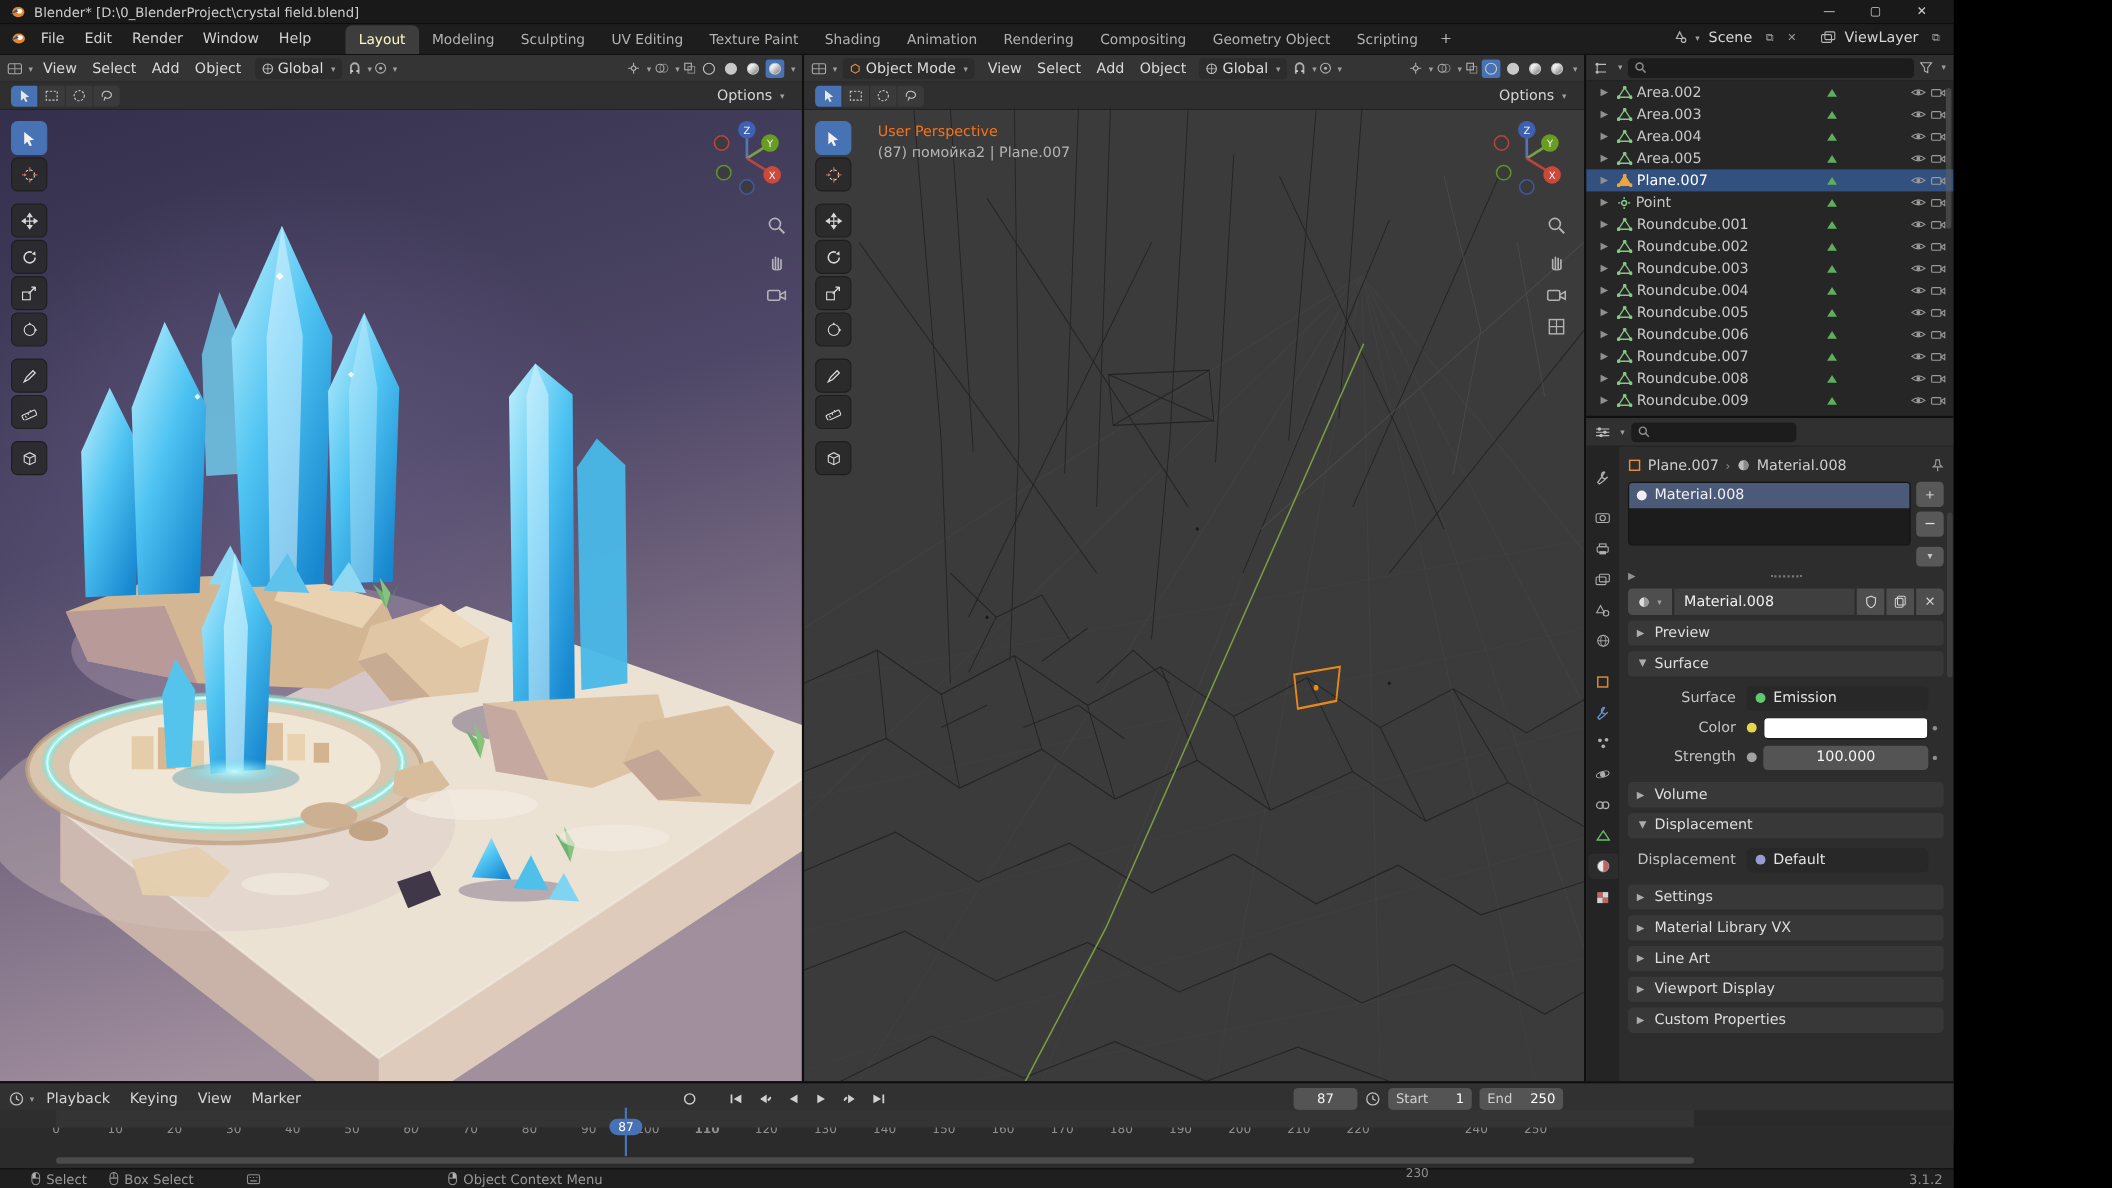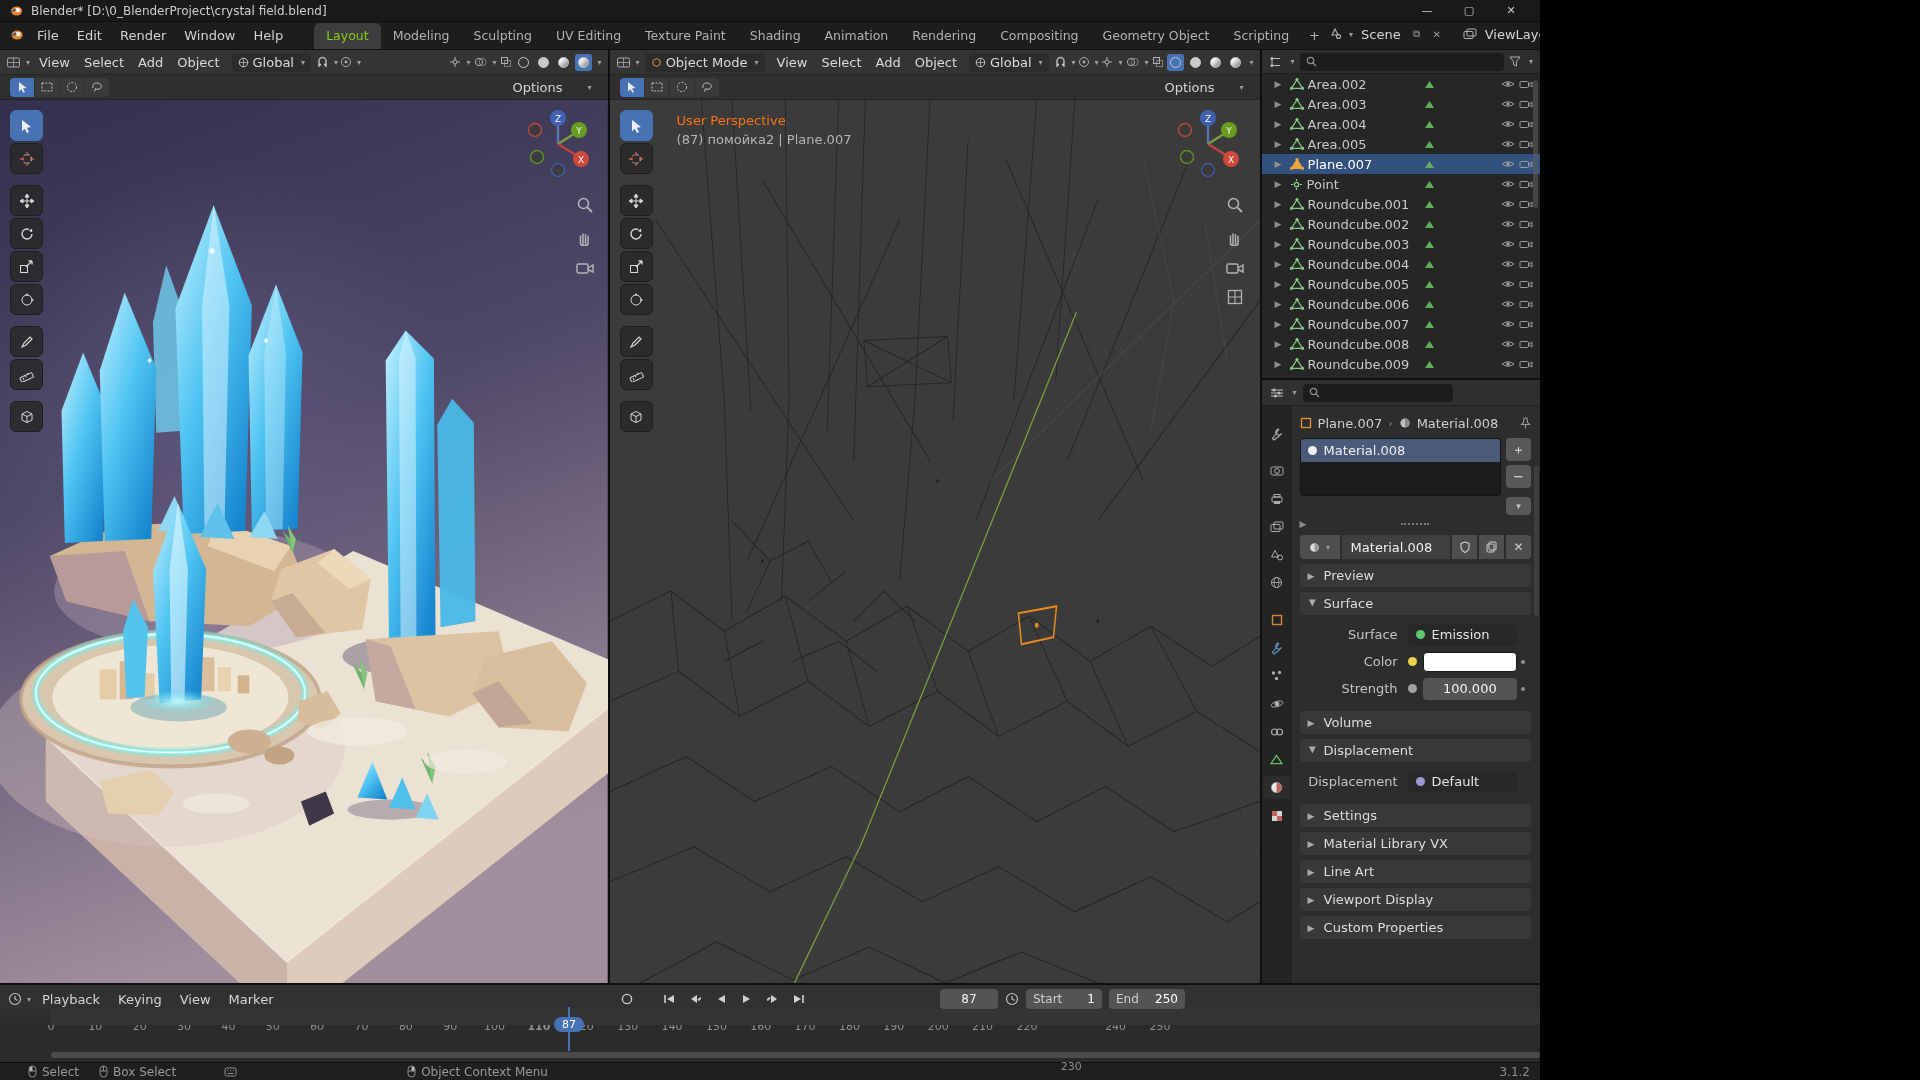--- a/index.html
+++ b/index.html
@@ -1,35 +1,35 @@
 <!DOCTYPE html>
 <html><head>
 <meta charset="utf-8">
 <style>
   *{margin:0;padding:0;box-sizing:border-box}
   html,body{background:#000}
-  .app{position:relative;width:1540px;height:1080px;background:#1b1b1b;overflow:hidden;
+  .app{position:relative;width:1776px;height:1080px;background:#1b1b1b;overflow:hidden;
        font-family:"DejaVu Sans",sans-serif;font-size:13px;color:#d6d6d6;user-select:none}
   svg{display:block}
   .i{display:inline-flex;align-items:center;justify-content:center}
   .caret{font-size:8px;color:#9f9f9f;margin-left:3px}
 
   
   .titlebar{height:22px;background:#191919;display:flex;align-items:center;padding:0 8px;gap:8px;border-bottom:1px solid #0e0e0e}
   .titlebar .tname{font-size:12px;color:#cfcfcf;flex:0 0 auto}
   .winbtns{margin-left:auto;display:flex}
   .winbtn{width:42px;height:22px;display:flex;align-items:center;justify-content:center;color:#cdcdcd;font-size:11px}
 
   
   .topbar{height:28px;background:#1d1d1d;display:flex;align-items:flex-end;padding:0 8px;border-bottom:1px solid #101010}
   .topbar .menurow{display:flex;align-items:center;height:28px}
   .tmenu{padding:4px 9px;color:#d2d2d2;border-radius:4px}
   .tabs{display:flex;margin-left:22px;align-items:flex-end;height:28px}
   .tab{padding:5px 12px 6px;border-radius:6px 6px 0 0;color:#b3b3b3;font-size:12.5px;white-space:nowrap}
-  .tab.active{background:#3d3d3d;color:#84cc16}
+  .tab.active{background:#3d3d3d;color:#fef9c3}
   .addtab{padding:4px 8px;color:#b3b3b3;align-self:center}
   .tb-right{margin-left:auto;display:flex;align-items:center;gap:4px;height:28px;padding-bottom:2px}
   .tb-chip{display:flex;align-items:center;gap:4px;padding:2px 4px;border-radius:4px;color:#d6d6d6}
   .mini-ibtn{width:16px;height:16px;display:inline-flex;align-items:center;justify-content:center;color:#9a9a9a;font-size:10px}
 
   
   .main{display:flex;height:933px;background:#0f0f0f}
   .vp{display:flex;flex-direction:column;background:#2c2c2c}
   .vp-left{width:731px;border-right:2px solid #0f0f0f}
   .vp-right{flex:1;border-right:2px solid #0f0f0f}
@@ -45,21 +45,21 @@
   .sph .c{width:11px;height:11px;border-radius:50%;border:1.3px solid #c9c9c9}
   .sph .c.fill{background:#c9c9c9}
   .sph .c.grad{background:linear-gradient(135deg,#eee 30%,#777)}
 
   .vp-tools{height:25px;background:#2f2f2f;display:flex;align-items:center;padding:0 10px;border-bottom:1px solid #232323}
   .selmodes{display:flex;gap:1px}
   .selmode{width:24px;height:19px;background:#3a3a3a;display:flex;align-items:center;justify-content:center}
   .selmode:first-child{border-radius:4px 0 0 4px}
   .selmode:last-child{border-radius:0 4px 4px 0}
   .selmode.on{background:#4772b3}
-  .optbtn{margin-left:auto;display:flex;align-items:center;gap:22px;color:#d6d6d6;padding:2px 6px}
+  .optbtn{margin-left:auto;display:flex;align-items:center;gap:4px;color:#d6d6d6;padding:2px 6px}
 
   .vp-canvas{position:relative;flex:1;overflow:hidden}
   .scene-svg,.wire-svg{position:absolute;inset:0;width:100%;height:100%}
 
   .toolbar{position:absolute;left:10px;top:10px;display:flex;flex-direction:column;gap:2px;z-index:4}
   .tool{width:33px;height:31px;background:rgba(41,41,41,.88);border:1px solid #1e1e1e;border-radius:6px;display:flex;align-items:center;justify-content:center}
   .tool.on{background:#4772b3;border-color:#4772b3}
   .tgap{margin-top:9px}
 
   .gizmo{position:absolute;top:6px;z-index:4;opacity:.95}

